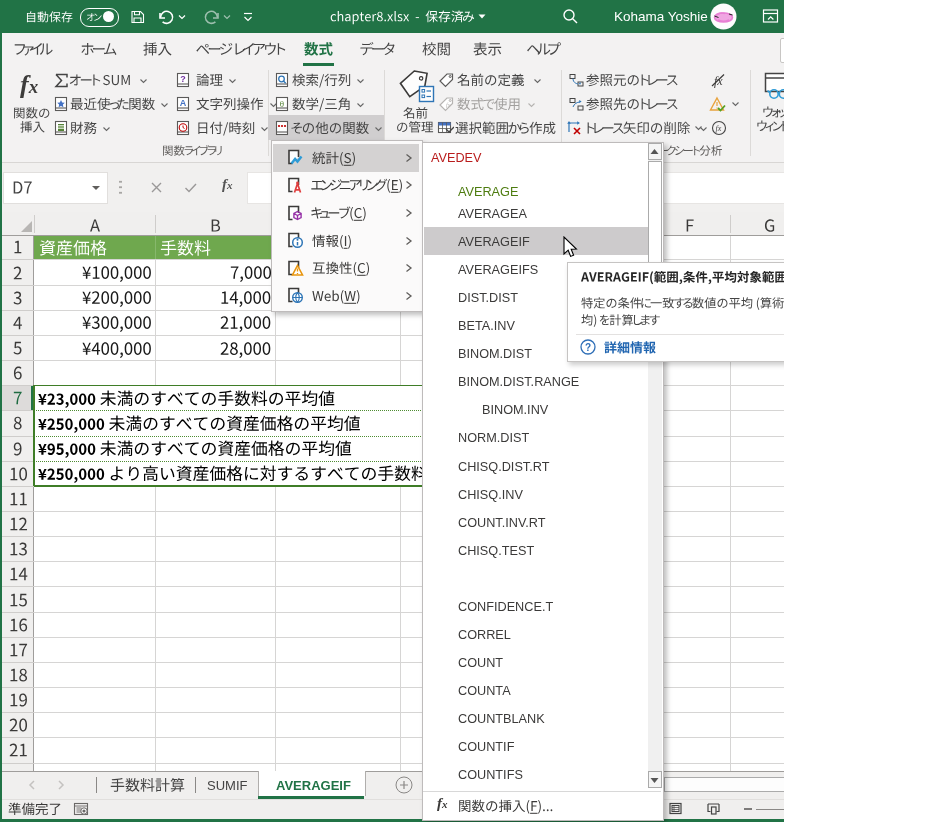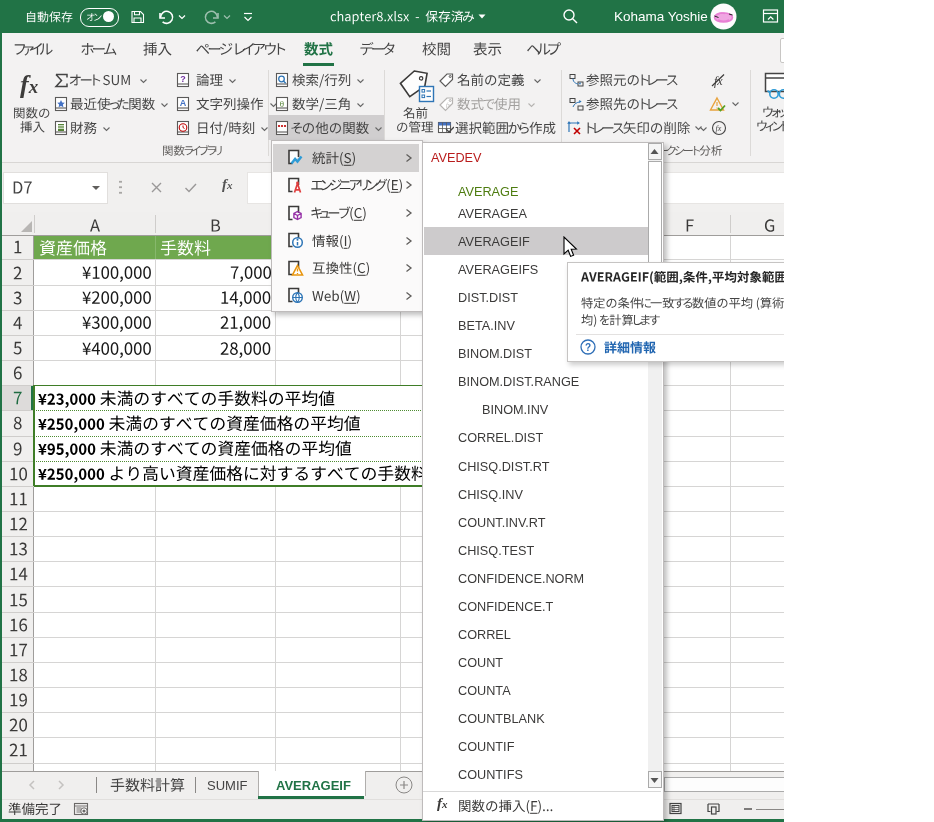--- a/index.html
+++ b/index.html
@@ -1737,26 +1737,25 @@
     <div style="position:absolute;top:145.7px;font:normal 12.7px 'Liberation Sans',sans-serif;color:#b91c1c;white-space:pre;line-height:25px;left:431px;">AVEDEV</div>
     <div style="position:absolute;top:156px;font:normal 12.7px 'Liberation Sans',sans-serif;color:#4d7c0f;white-space:pre;line-height:25px;left:458.0px;margin-top:24px;">AVERAGE</div>
     <div style="position:absolute;top:201.8px;font:normal 12.7px 'Liberation Sans',sans-serif;color:#3b3a39;white-space:pre;line-height:25px;left:458.0px;">AVERAGEA</div>
     <div style="position:absolute;top:229.9px;font:normal 12.7px 'Liberation Sans',sans-serif;color:#3b3a39;white-space:pre;line-height:25px;left:458.0px;">AVERAGEIF</div>
     <div style="position:absolute;top:258.0px;font:normal 12.7px 'Liberation Sans',sans-serif;color:#3b3a39;white-space:pre;line-height:25px;left:458.0px;">AVERAGEIFS</div>
     <div style="position:absolute;top:286.1px;font:normal 12.7px 'Liberation Sans',sans-serif;color:#3b3a39;white-space:pre;line-height:25px;left:458.0px;">DIST.DIST</div>
     <div style="position:absolute;top:314.1px;font:normal 12.7px 'Liberation Sans',sans-serif;color:#3b3a39;white-space:pre;line-height:25px;left:458.0px;">BETA.INV</div>
     <div style="position:absolute;top:342.2px;font:normal 12.7px 'Liberation Sans',sans-serif;color:#3b3a39;white-space:pre;line-height:25px;left:458.0px;">BINOM.DIST</div>
     <div style="position:absolute;top:370.3px;font:normal 12.7px 'Liberation Sans',sans-serif;color:#3b3a39;white-space:pre;line-height:25px;left:458.0px;">BINOM.DIST.RANGE</div>
     <div style="position:absolute;top:398.3px;font:normal 12.7px 'Liberation Sans',sans-serif;color:#3b3a39;white-space:pre;line-height:25px;left:458.0px;margin-left:24px;">BINOM.INV</div>
-    <div style="position:absolute;top:426.4px;font:normal 12.7px 'Liberation Sans',sans-serif;color:#3b3a39;white-space:pre;line-height:25px;left:458.0px;">CORREL.DIST</div>
+    <div style="position:absolute;top:426.4px;font:normal 12.7px 'Liberation Sans',sans-serif;color:#3b3a39;white-space:pre;line-height:25px;left:458.0px;">NORM.DIST</div>
     <div style="position:absolute;top:454.5px;font:normal 12.7px 'Liberation Sans',sans-serif;color:#3b3a39;white-space:pre;line-height:25px;left:458.0px;">CHISQ.DIST.RT</div>
     <div style="position:absolute;top:482.5px;font:normal 12.7px 'Liberation Sans',sans-serif;color:#3b3a39;white-space:pre;line-height:25px;left:458.0px;">CHISQ.INV</div>
     <div style="position:absolute;top:510.6px;font:normal 12.7px 'Liberation Sans',sans-serif;color:#3b3a39;white-space:pre;line-height:25px;left:458.0px;">COUNT.INV.RT</div>
     <div style="position:absolute;top:538.7px;font:normal 12.7px 'Liberation Sans',sans-serif;color:#3b3a39;white-space:pre;line-height:25px;left:458.0px;">CHISQ.TEST</div>
-    <div style="position:absolute;top:566.8px;font:normal 12.7px 'Liberation Sans',sans-serif;color:#3b3a39;white-space:pre;line-height:25px;left:458.0px;">CONFIDENCE.NORM</div>
     <div style="position:absolute;top:594.8px;font:normal 12.7px 'Liberation Sans',sans-serif;color:#3b3a39;white-space:pre;line-height:25px;left:458.0px;">CONFIDENCE.T</div>
     <div style="position:absolute;top:622.9px;font:normal 12.7px 'Liberation Sans',sans-serif;color:#3b3a39;white-space:pre;line-height:25px;left:458.0px;">CORREL</div>
     <div style="position:absolute;top:651.0px;font:normal 12.7px 'Liberation Sans',sans-serif;color:#3b3a39;white-space:pre;line-height:25px;left:458.0px;">COUNT</div>
     <div style="position:absolute;top:679.0px;font:normal 12.7px 'Liberation Sans',sans-serif;color:#3b3a39;white-space:pre;line-height:25px;left:458.0px;">COUNTA</div>
     <div style="position:absolute;top:707.1px;font:normal 12.7px 'Liberation Sans',sans-serif;color:#3b3a39;white-space:pre;line-height:25px;left:458.0px;">COUNTBLANK</div>
     <div style="position:absolute;top:735.2px;font:normal 12.7px 'Liberation Sans',sans-serif;color:#3b3a39;white-space:pre;line-height:25px;left:458.0px;">COUNTIF</div>
     <div style="position:absolute;top:763.2px;font:normal 12.7px 'Liberation Sans',sans-serif;color:#3b3a39;white-space:pre;line-height:25px;left:458.0px;">COUNTIFS</div>
     <div style="position:absolute;left:647.5px;top:143.0px;width:14.0px;height:645.0px;background:#f0f0f0;"></div>
     <div style="position:absolute;left:647.5px;top:143px;width:14px;height:17px;background:#f5f5f5;border:1px solid #aaa;box-sizing:border-box"></div>
     <svg style="position:absolute;left:649.0px;top:147.0px" width="11" height="10" viewBox="0 0 11 10">

